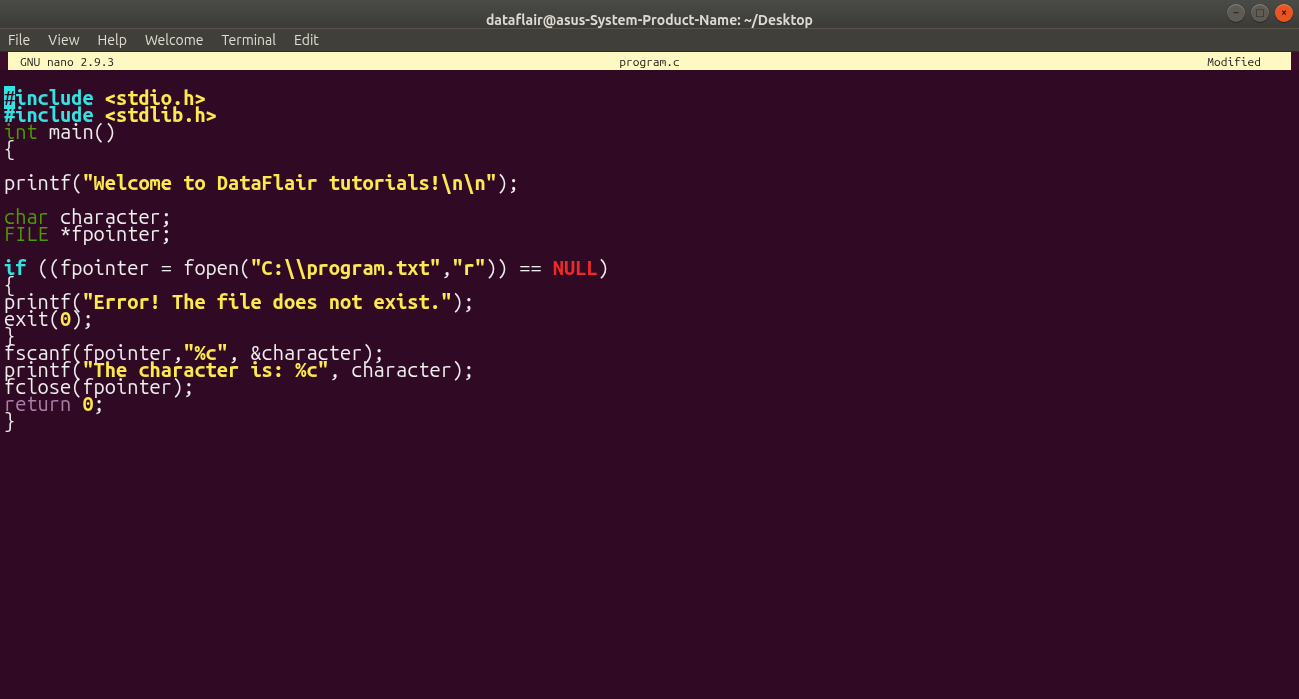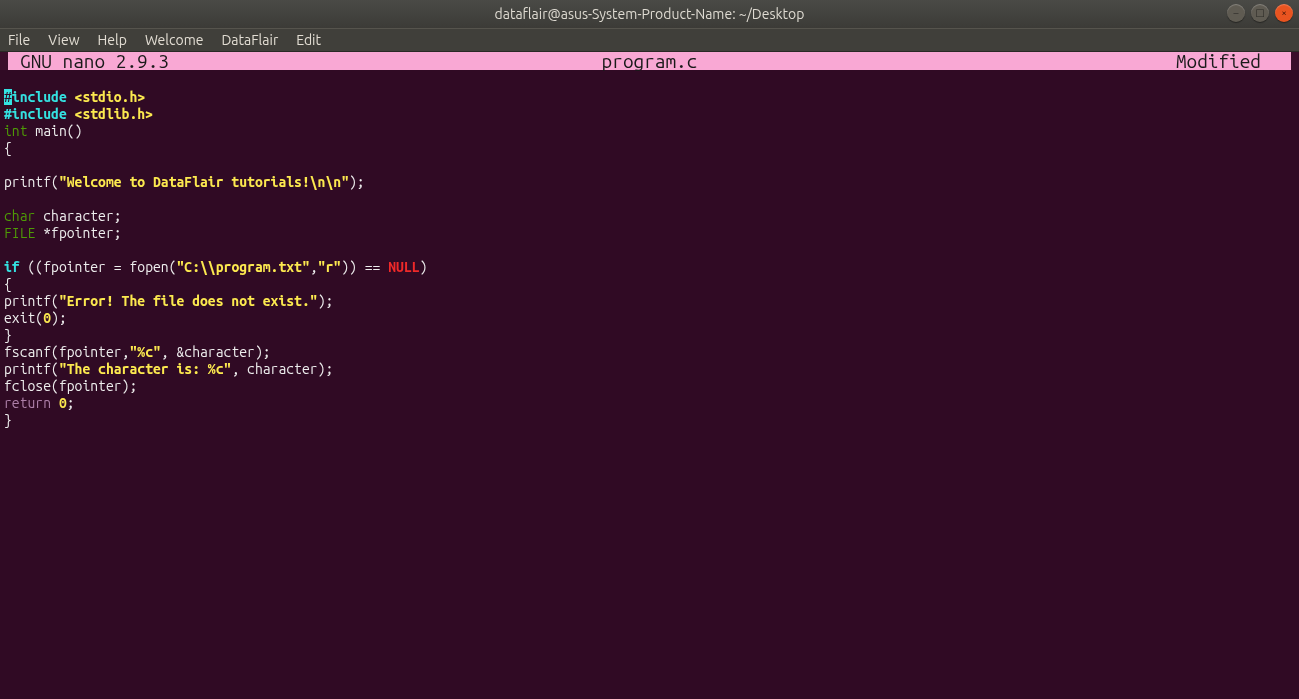--- a/index.html
+++ b/index.html
@@ -8,25 +8,25 @@
     background: #3b0d2b;
     width: 1299px;
     height: 699px;
     overflow: hidden;
     font-size: 13px;
   }
   .titlebar {
     height: 28px;
     background: linear-gradient(to bottom, #4a4a46 0%, #3c3b37 100%);
     display: flex;
-    align-items: center;
+    align-items: flex-end;
     justify-content: center;
     position: relative;
     color: #dfdbd2;
-    font-weight: normal;
+    font-weight: bold;
     font-size: 14px;
   }
   .window-controls {
     position: absolute;
     right: 6px;
     top: 4px;
     display: flex;
     gap: 6px;
     align-items: center;
   }
@@ -47,36 +47,36 @@
     display: flex;
     align-items: center;
     padding: 0 8px;
     gap: 18px;
     color: #e2ddd3;
     font-size: 14px;
   }
   .menubar span { cursor: default; }
   .nano-status {
     height: 18px;
-    background: #f9a8d4;
+    background: #fef9c3;
     color: #1a1a1a;
     font-family: "Ubuntu Mono","DejaVu Sans Mono", monospace;
-    font-size: 19px;
+    font-size: 12px;
     display: flex;
     align-items: center;
     padding: 0 4px 0 4px;
     position: relative;
     margin: 0 8px;
   }
   .nano-status .left  { position: absolute; left: 12px; }
   .nano-status .center{ position: absolute; left: 50%; transform: translateX(-50%); }
   .nano-status .right { position: absolute; right: 30px; }
   .editor {
     font-family: "Ubuntu Mono","DejaVu Sans Mono", monospace;
-    font-size: 14px;
+    font-size: 20px;
     line-height: 17px;
     color: #eeeeee;
     padding: 2px 4px;
     white-space: pre;
     background: #300a24;
     height: calc(699px - 28px - 24px - 18px);
     margin: 0 0px;
   }
   .tok-kw   { color: #34e2e2; font-weight: bold; }  
   .tok-type { color: #4e9a06; }                     
@@ -101,21 +101,21 @@
         <span>×</span>
       </div>
   </div>
 </div>
 
 <div class="menubar">
   <span>File</span>
   <span>View</span>
   <span>Help</span>
   <span>Welcome</span>
-  <span>DataFlair</span>
+  <span>Terminal</span>
   <span>Edit</span>
 </div>
 
 <div class="nano-status">
   <span class="left">GNU nano 2.9.3</span>
   <span class="center">program.c</span>
   <span class="right">Modified</span>
 </div>
 
 <div class="editor"><span> </span>

